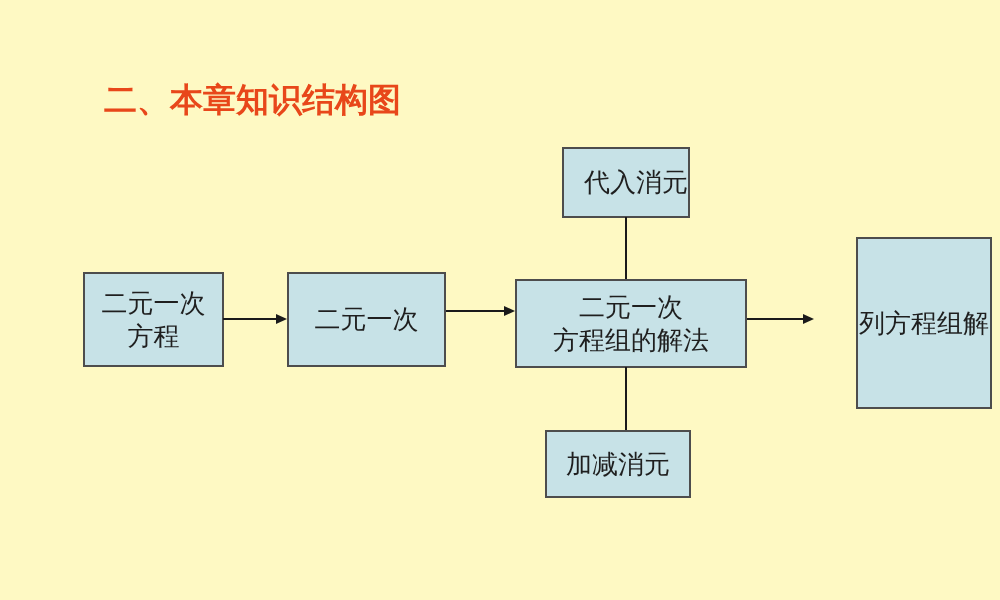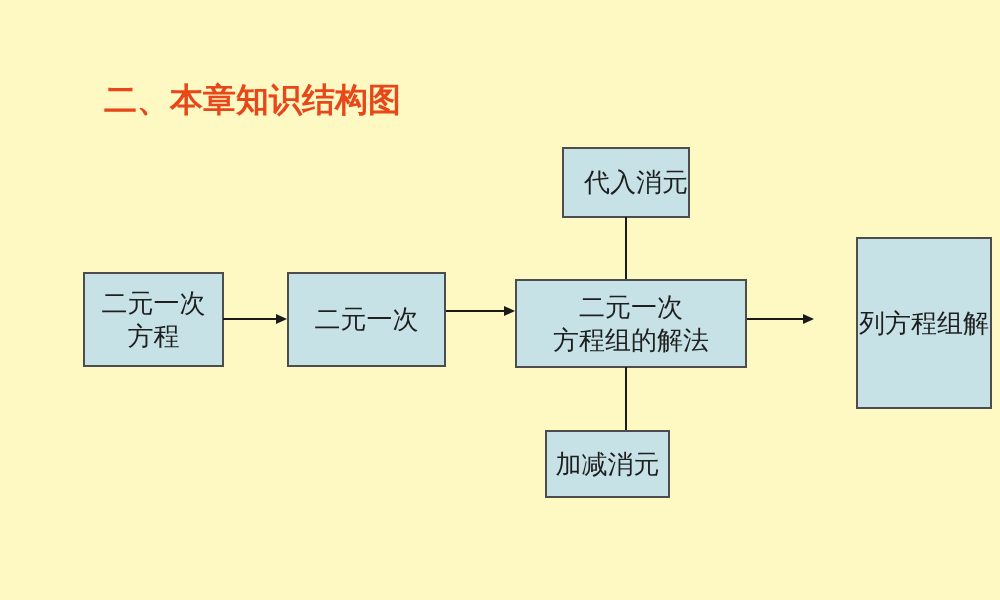--- a/index.html
+++ b/index.html
@@ -34,21 +34,21 @@
     text-align: center;
     font-size: 26px;
     line-height: 33px;
     color: #1f1f1f;
   }
   .box-line:empty { display: none; }
   .box-equation     { left: 83px;  top: 272px; width: 141px; height: 95px; }
   .box-system       { left: 287px; top: 272px; width: 159px; height: 95px; }
   .box-solving      { left: 515px; top: 279px; width: 232px; height: 89px; }
   .box-substitution { left: 562px; top: 147px; width: 128px; height: 71px; padding-left: 20px; }
-  .box-elimination  { left: 545px; top: 430px; width: 125px; height: 68px; }
+  .box-elimination  { left: 545px; top: 430px; width: 146px; height: 68px; }
   .box-application  { left: 856px; top: 209px; width: 136px; height: 172px; margin-top: 28px; }
   .connector {
     position: absolute;
     background: #1a1a1a;
   }
   .v-line { width: 2px; }
   .h-line { height: 2px; }
   .v-line-top    { left: 625px; top: 217px; height: 62px; }
   .v-line-bottom { left: 625px; top: 367px; height: 63px; }
   .arrow1-line { left: 223px; top: 318px; width: 54px; }

